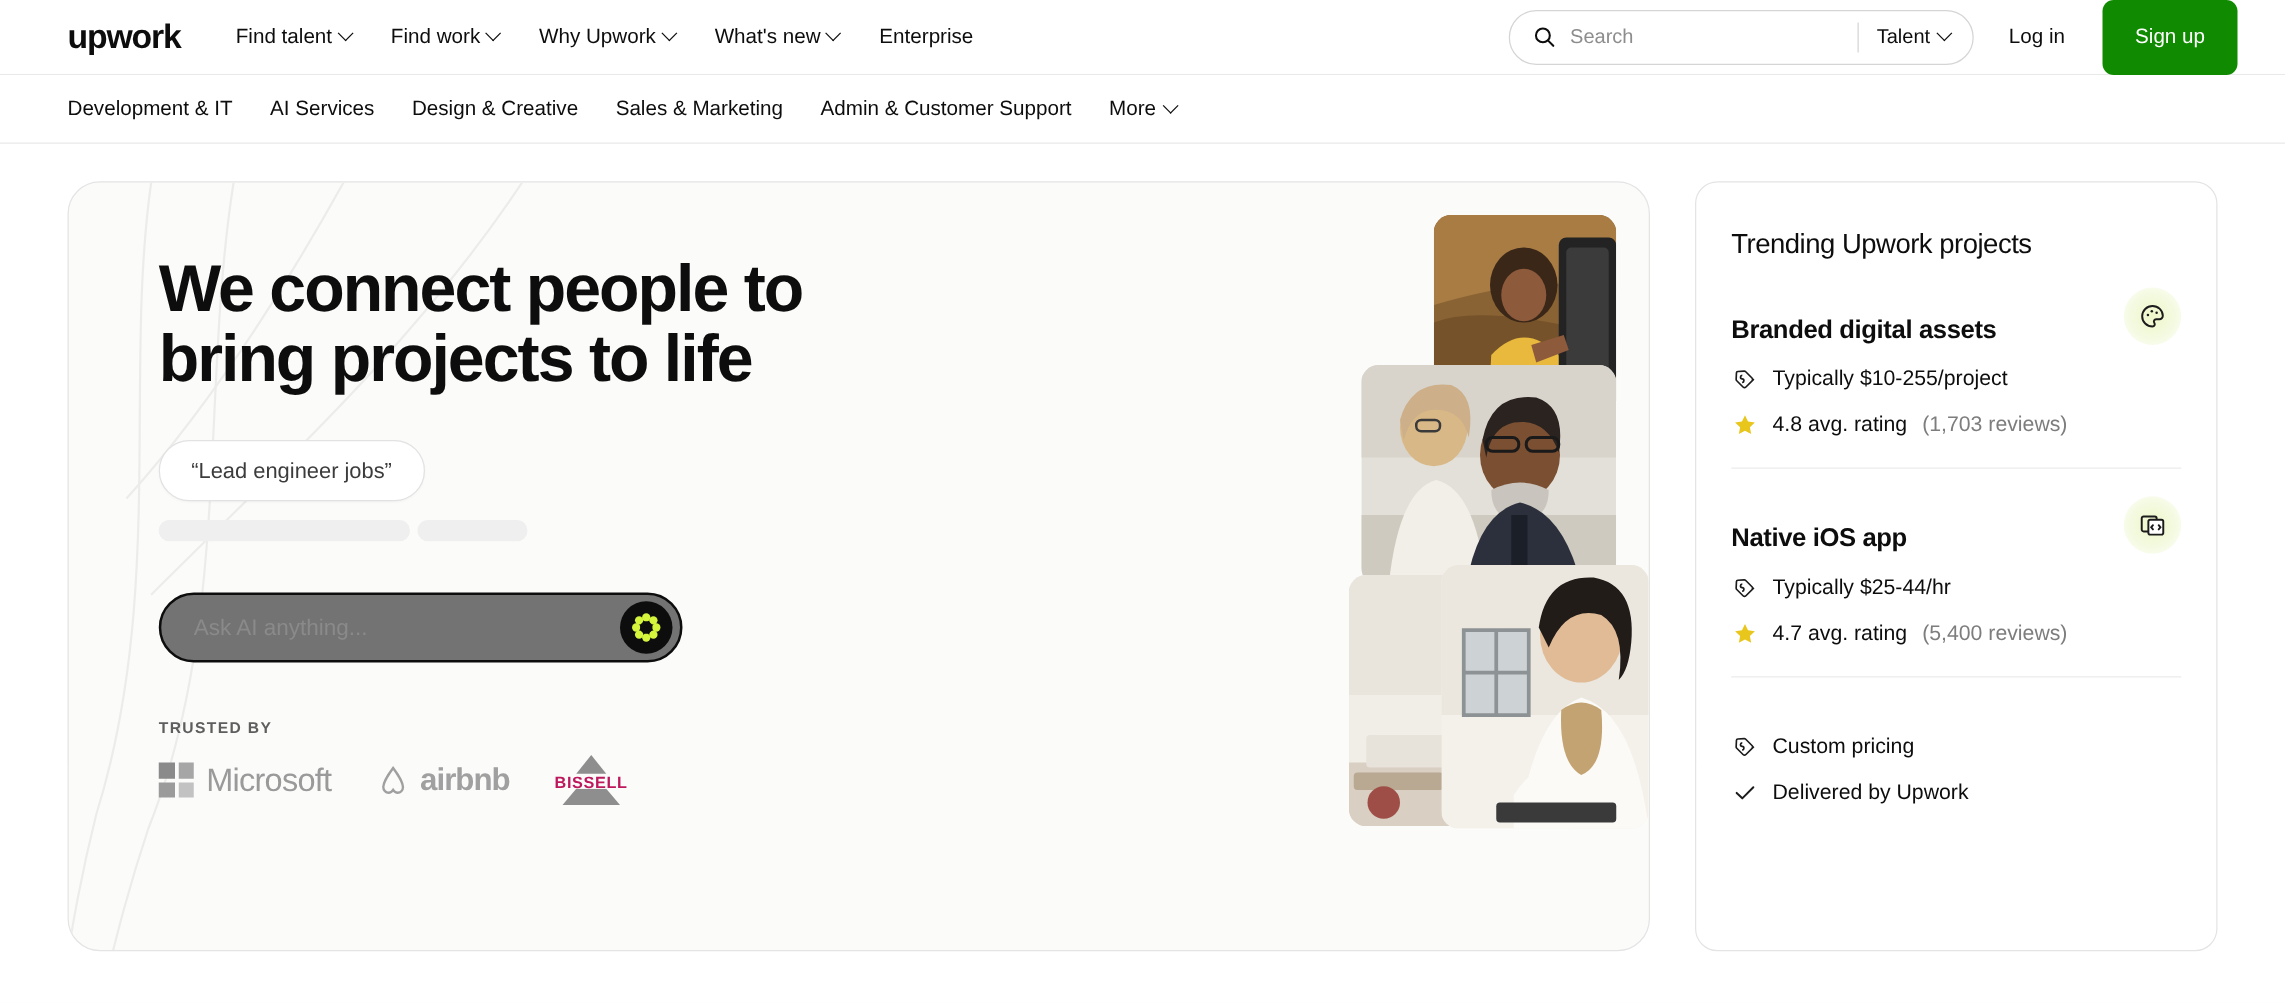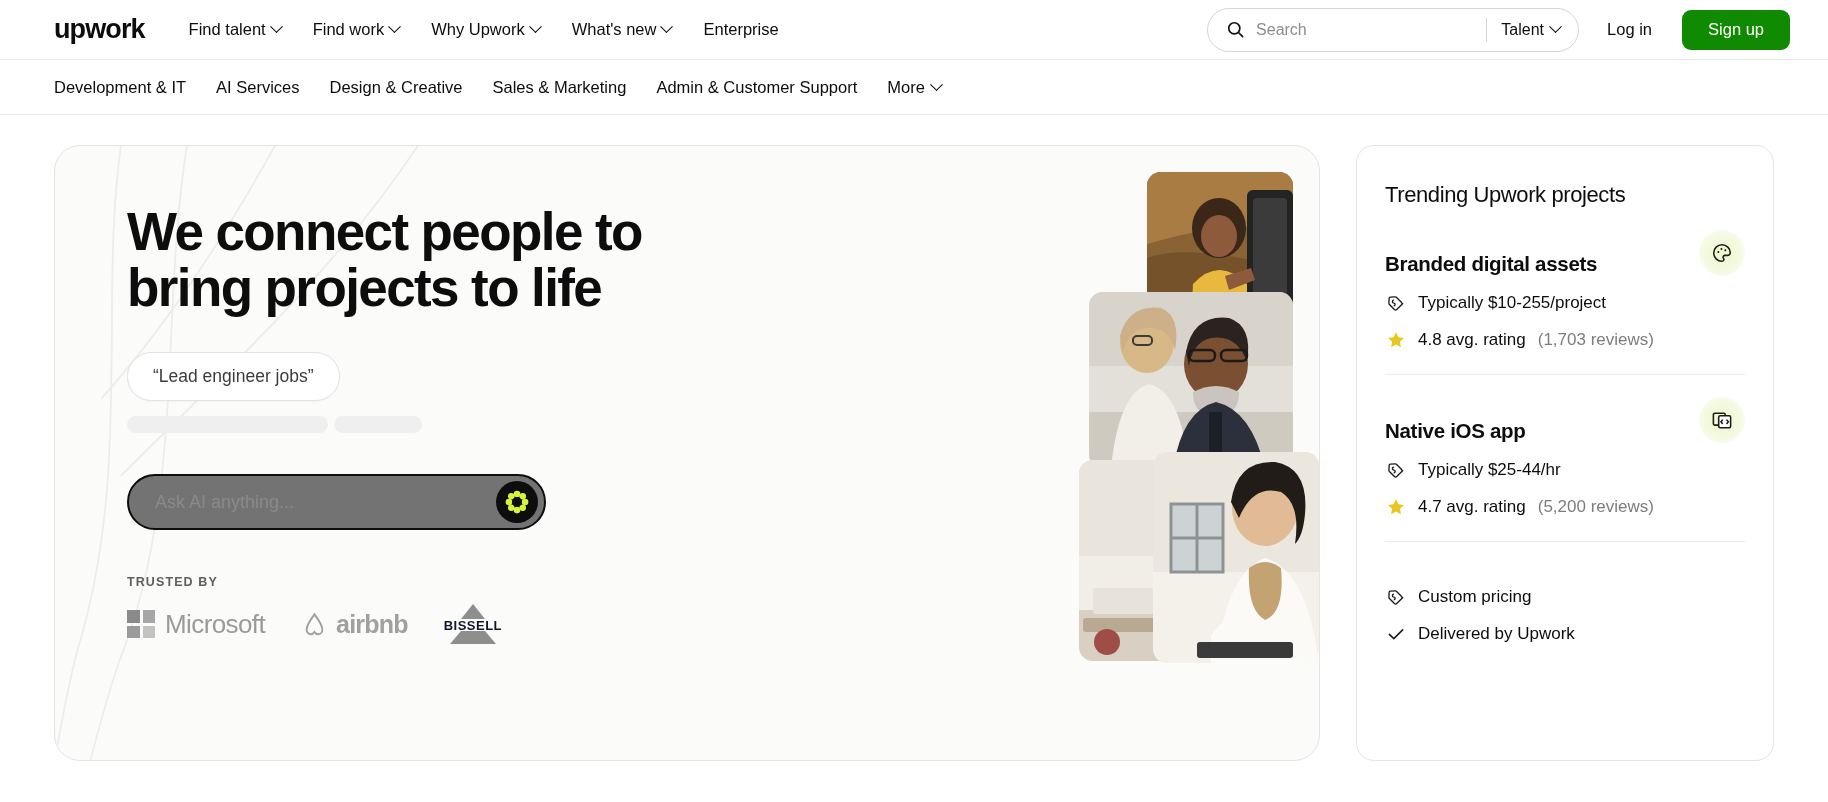--- a/index.html
+++ b/index.html
@@ -82,21 +82,21 @@
   .login-link {
     font-size: 16.5px; color: #0d0d0d; cursor: pointer;
     margin: 0 30px 0 28px; white-space: nowrap;
   }
   .signup-btn {
     background: #108a00;
     color: #fff;
     font-size: 16.5px;
     border: none;
     border-radius: 9px;
-    height: 40px;
+    height: 60px;
     padding: 0 26px;
     cursor: pointer;
     font-family: "Liberation Sans", sans-serif;
     white-space: nowrap;
   }
 
   
   .catbar {
     height: 56px;
     display: flex;
@@ -220,21 +220,21 @@
   .ms-grid { width: 28px; height: 28px; display: grid; grid-template-columns: 1fr 1fr; grid-template-rows: 1fr 1fr; gap: 3px; }
   .ms-grid i { display: block; }
   .ms-grid i:nth-child(1){ background:#8a8a8a; }
   .ms-grid i:nth-child(2){ background:#a6a6a6; }
   .ms-grid i:nth-child(3){ background:#9b9b9b; }
   .ms-grid i:nth-child(4){ background:#c2c2c2; }
   .ms-text { font-size: 26px; color: #9a9a9a; letter-spacing: -0.6px; }
   .abnb-logo { display: flex; align-items: center; gap: 8px; }
   .abnb-text { font-size: 25px; font-weight: 700; color: #a0a0a0; letter-spacing: -0.8px; }
   .bissell { display: flex; flex-direction: column; align-items: center; }
-  .bissell-text { font-size: 13px; font-weight: 700; letter-spacing: .5px; color:#0f172a; margin: -2px 0; }
+  .bissell-text { font-size: 13px; font-weight: 700; letter-spacing: .5px; color:#be185d; margin: -2px 0; }
 
   
   .collage { position: absolute; right: 0; top: 0; width: 240px; height: 616px; z-index: 1; }
   .ph { position: absolute; overflow: hidden; }
   .ph-1 { top: 26px; left: 68px; width: 146px; height: 149px; border-radius: 14px 14px 0 14px; }
   .ph-2 { top: 146px; left: 10px; width: 204px; height: 176px; border-radius: 14px; }
   .ph-3 { top: 314px; left: 0px; width: 203px; height: 201px; border-radius: 14px 0 14px 14px; }
   .ph-4 { top: 306px; left: 74px; width: 166px; height: 211px; border-radius: 14px; }
 
   .pimg { width: 100%; height: 100%; display: block; }
@@ -561,21 +561,21 @@
         </span>
         <span>Typically $25-44/hr</span>
       </div>
       <div class="proj-row">
         <span class="ic">
           <svg width="20" height="20" viewBox="0 0 24 24" fill="#e8c61c">
             <path d="M12 2.6l2.9 6 6.6.9-4.8 4.6 1.2 6.5L12 17.5 6.1 20.6l1.2-6.5L2.5 9.5l6.6-.9Z"></path>
           </svg>
         </span>
         <span>4.7 avg. rating </span>
-        <span class="muted">(5,200 reviews)</span>
+        <span class="muted">(5,400 reviews)</span>
       </div>
     </div>
 
     <div class="proj">
       <div class="proj-row">
         <span class="ic">
           <svg width="20" height="20" viewBox="0 0 24 24" fill="none" stroke="#1c1c1c" stroke-width="1.6">
             <path d="M20.5 12.3 12.9 19.9a2 2 0 0 1-2.8 0l-6-6a2 2 0 0 1-.6-1.5l.3-6.1a1.4 1.4 0 0 1 1.3-1.3l6.1-.3a2 2 0 0 1 1.5.6l6 6a2 2 0 0 1 0 2.8Z"></path>
             <path d="M9.4 8.7a1.7 1.7 0 1 0-.1 3.4 1.7 1.7 0 1 1-.1 3.4"></path>
           </svg>

